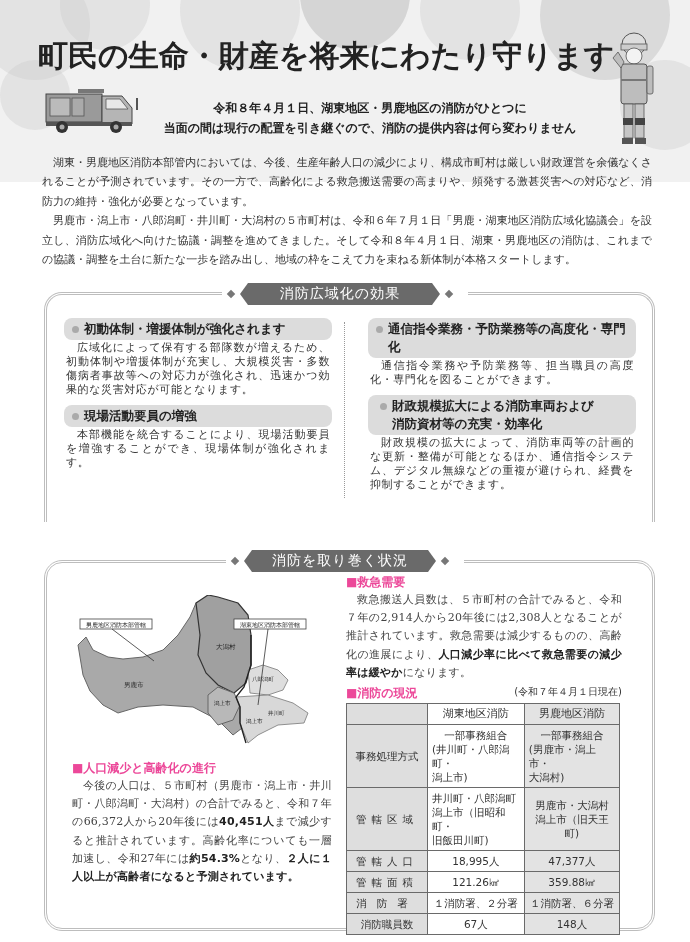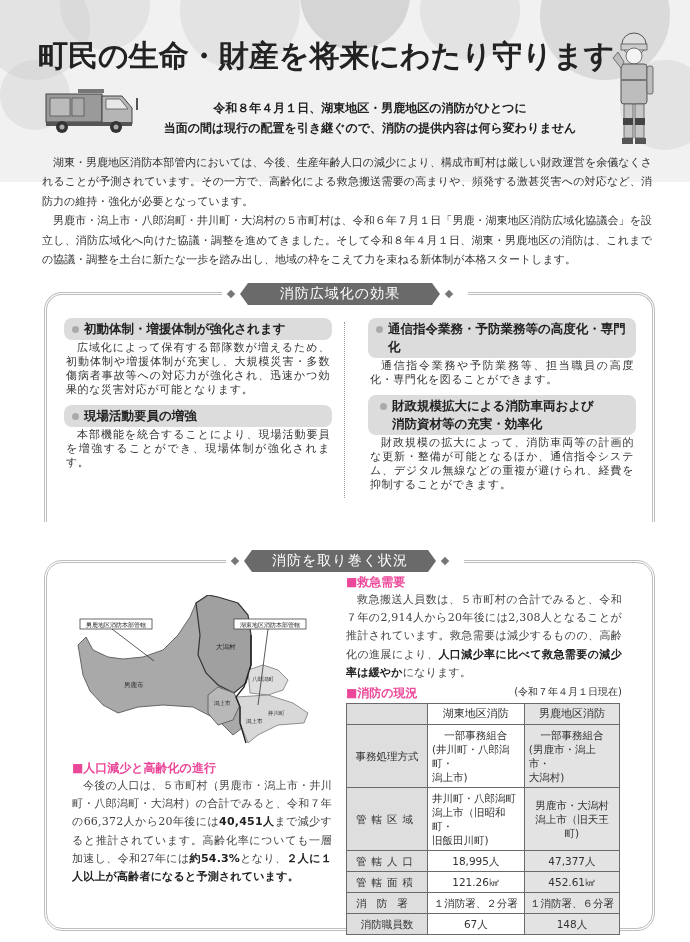--- a/index.html
+++ b/index.html
@@ -271,21 +271,21 @@
     </td>
   </tr>
   <tr style="height:21px;">
     <td class="rh" style="letter-spacing:5px;">管轄人口</td>
     <td class="c1">18,995人</td>
     <td class="c2">47,377人</td>
   </tr>
   <tr style="height:21px;">
     <td class="rh" style="letter-spacing:5px;">管轄面積</td>
     <td class="c1">121.26㎢</td>
-    <td class="c2">452.61㎢</td>
+    <td class="c2">359.88㎢</td>
   </tr>
   <tr style="height:21px;">
     <td class="rh" style="letter-spacing:10px;">消防署</td>
     <td class="c1">１消防署、２分署</td>
     <td class="c2">１消防署、６分署</td>
   </tr>
   <tr style="height:21px;">
     <td class="rh" style="letter-spacing:0;">消防職員数</td>
     <td class="c1">67人</td>
     <td class="c2">148人</td>

